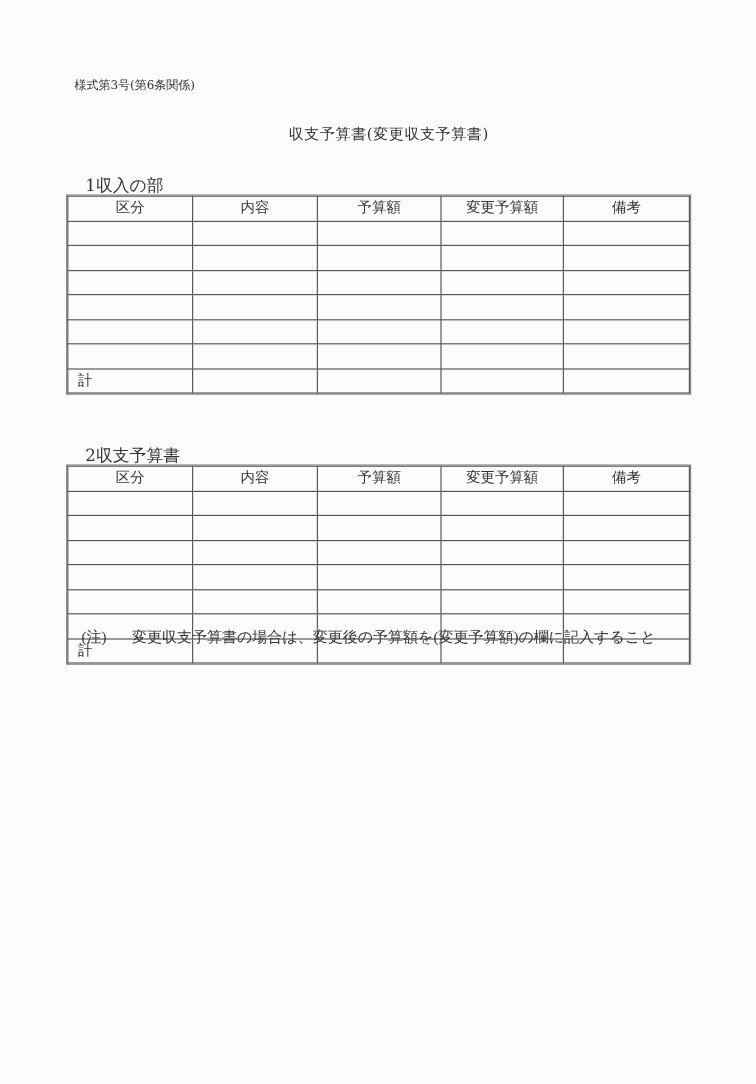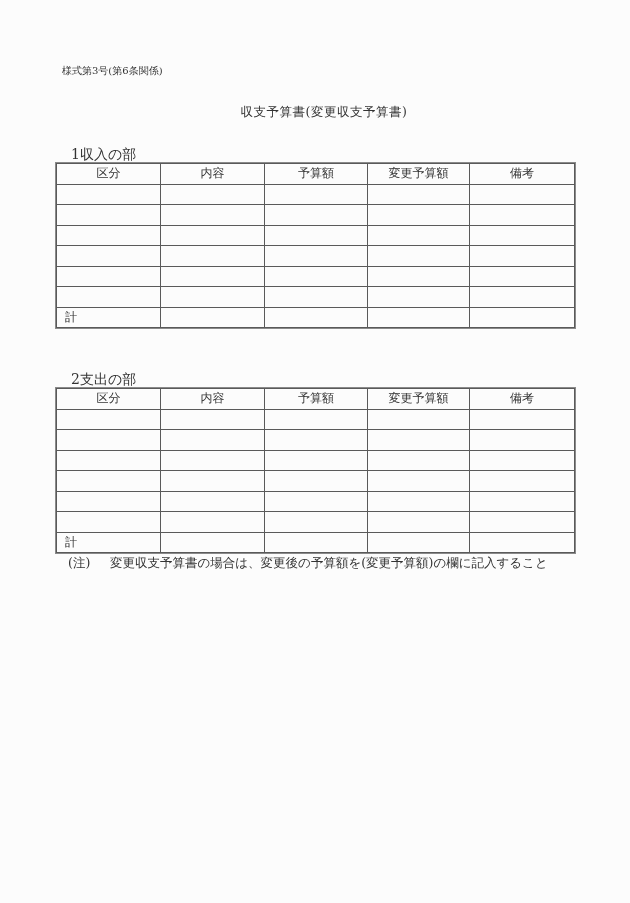--- a/index.html
+++ b/index.html
@@ -65,23 +65,24 @@
     .budget-table tr.total-row td:first-child {
       text-align: left;
       padding-left: 8px;
     }
     .budget-table {
       outline: 1px solid #8a8a8a;
     }
     .note {
       position: absolute;
       left: 68px;
-      top: 555px;
+      top: 523px;
       font-size: 12.5px;
       white-space: nowrap;
+      font-family: Liberation Serif, serif;
     }
     .note .label {
       display: inline-block;
       width: 42px;
     }
   </style>
 </head>
 <body>
 
 <div class="form-number">様式第3号(第6条関係)</div>
@@ -154,21 +155,21 @@
     <td>計</td>
     <td></td>
     <td></td>
     <td></td>
     <td></td>
   </tr>
 </tbody>
   </table>
 
 <div class="section-heading" style="top:371px;">
-  <span class="num">2</span><span>支出の部</span>
+  <span class="num">2</span><span>収支予算書</span>
 </div>
 
 <table class="budget-table" style="top:388px;">
   <colgroup>
     <col style="width:104px">
     <col style="width:104px">
     <col style="width:103px">
     <col style="width:102px">
     <col style="width:105px">
   </colgroup>

